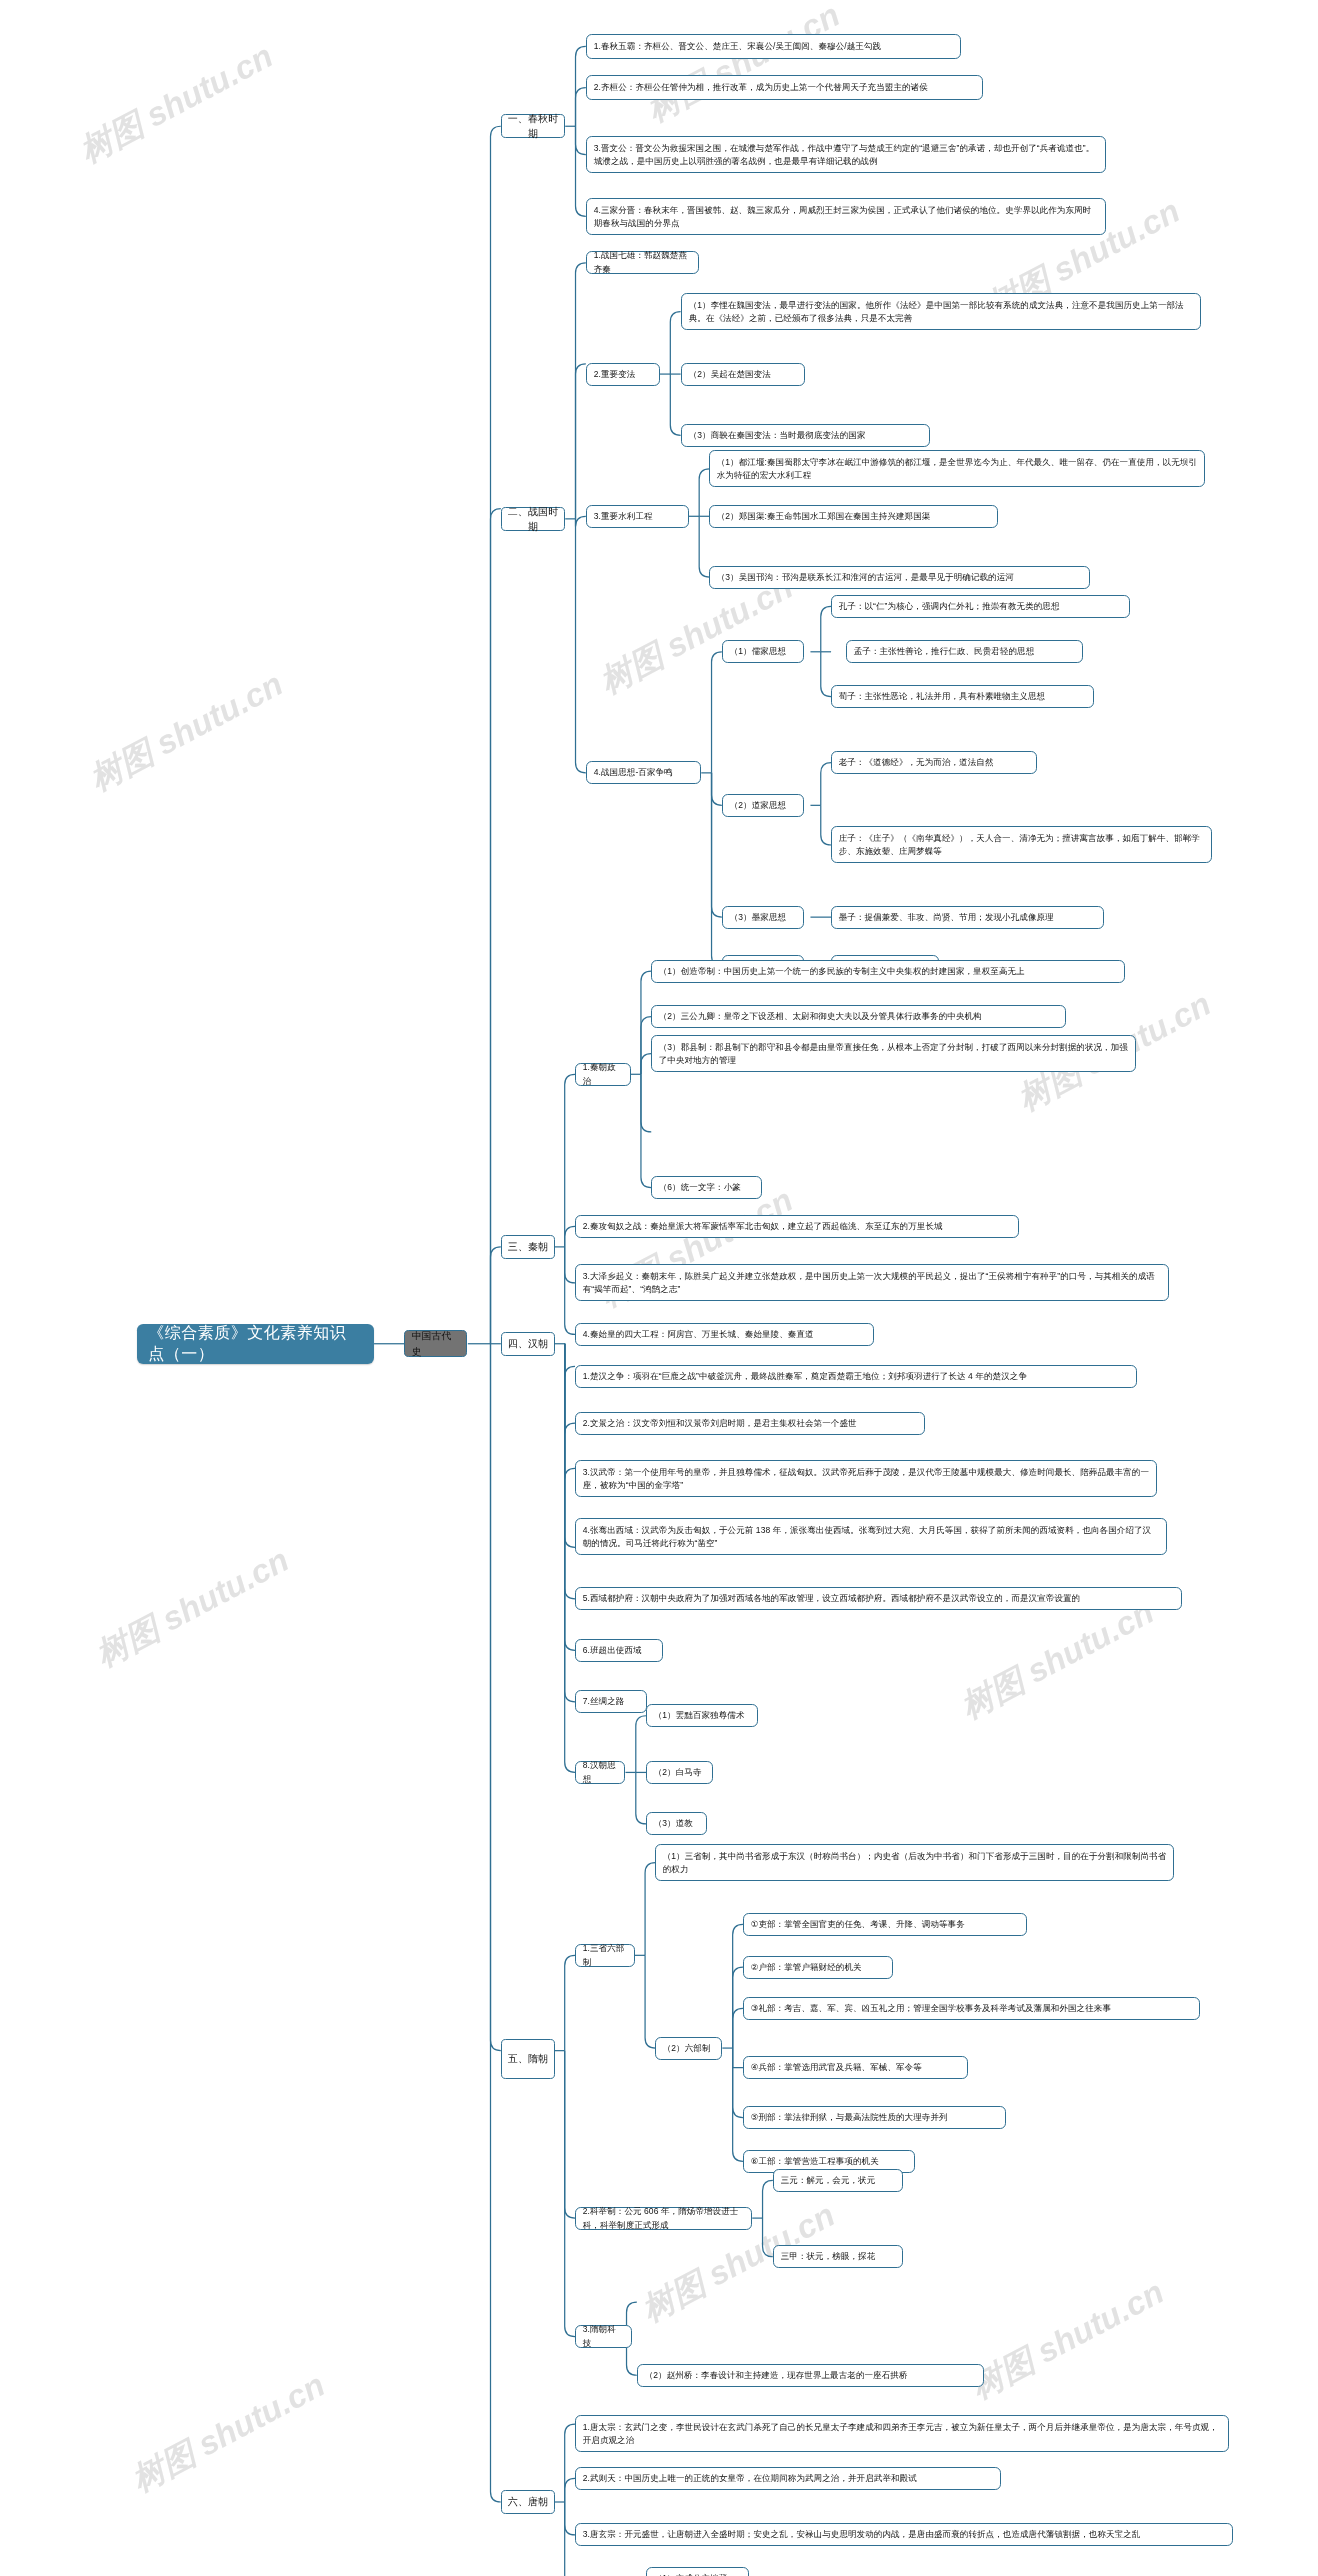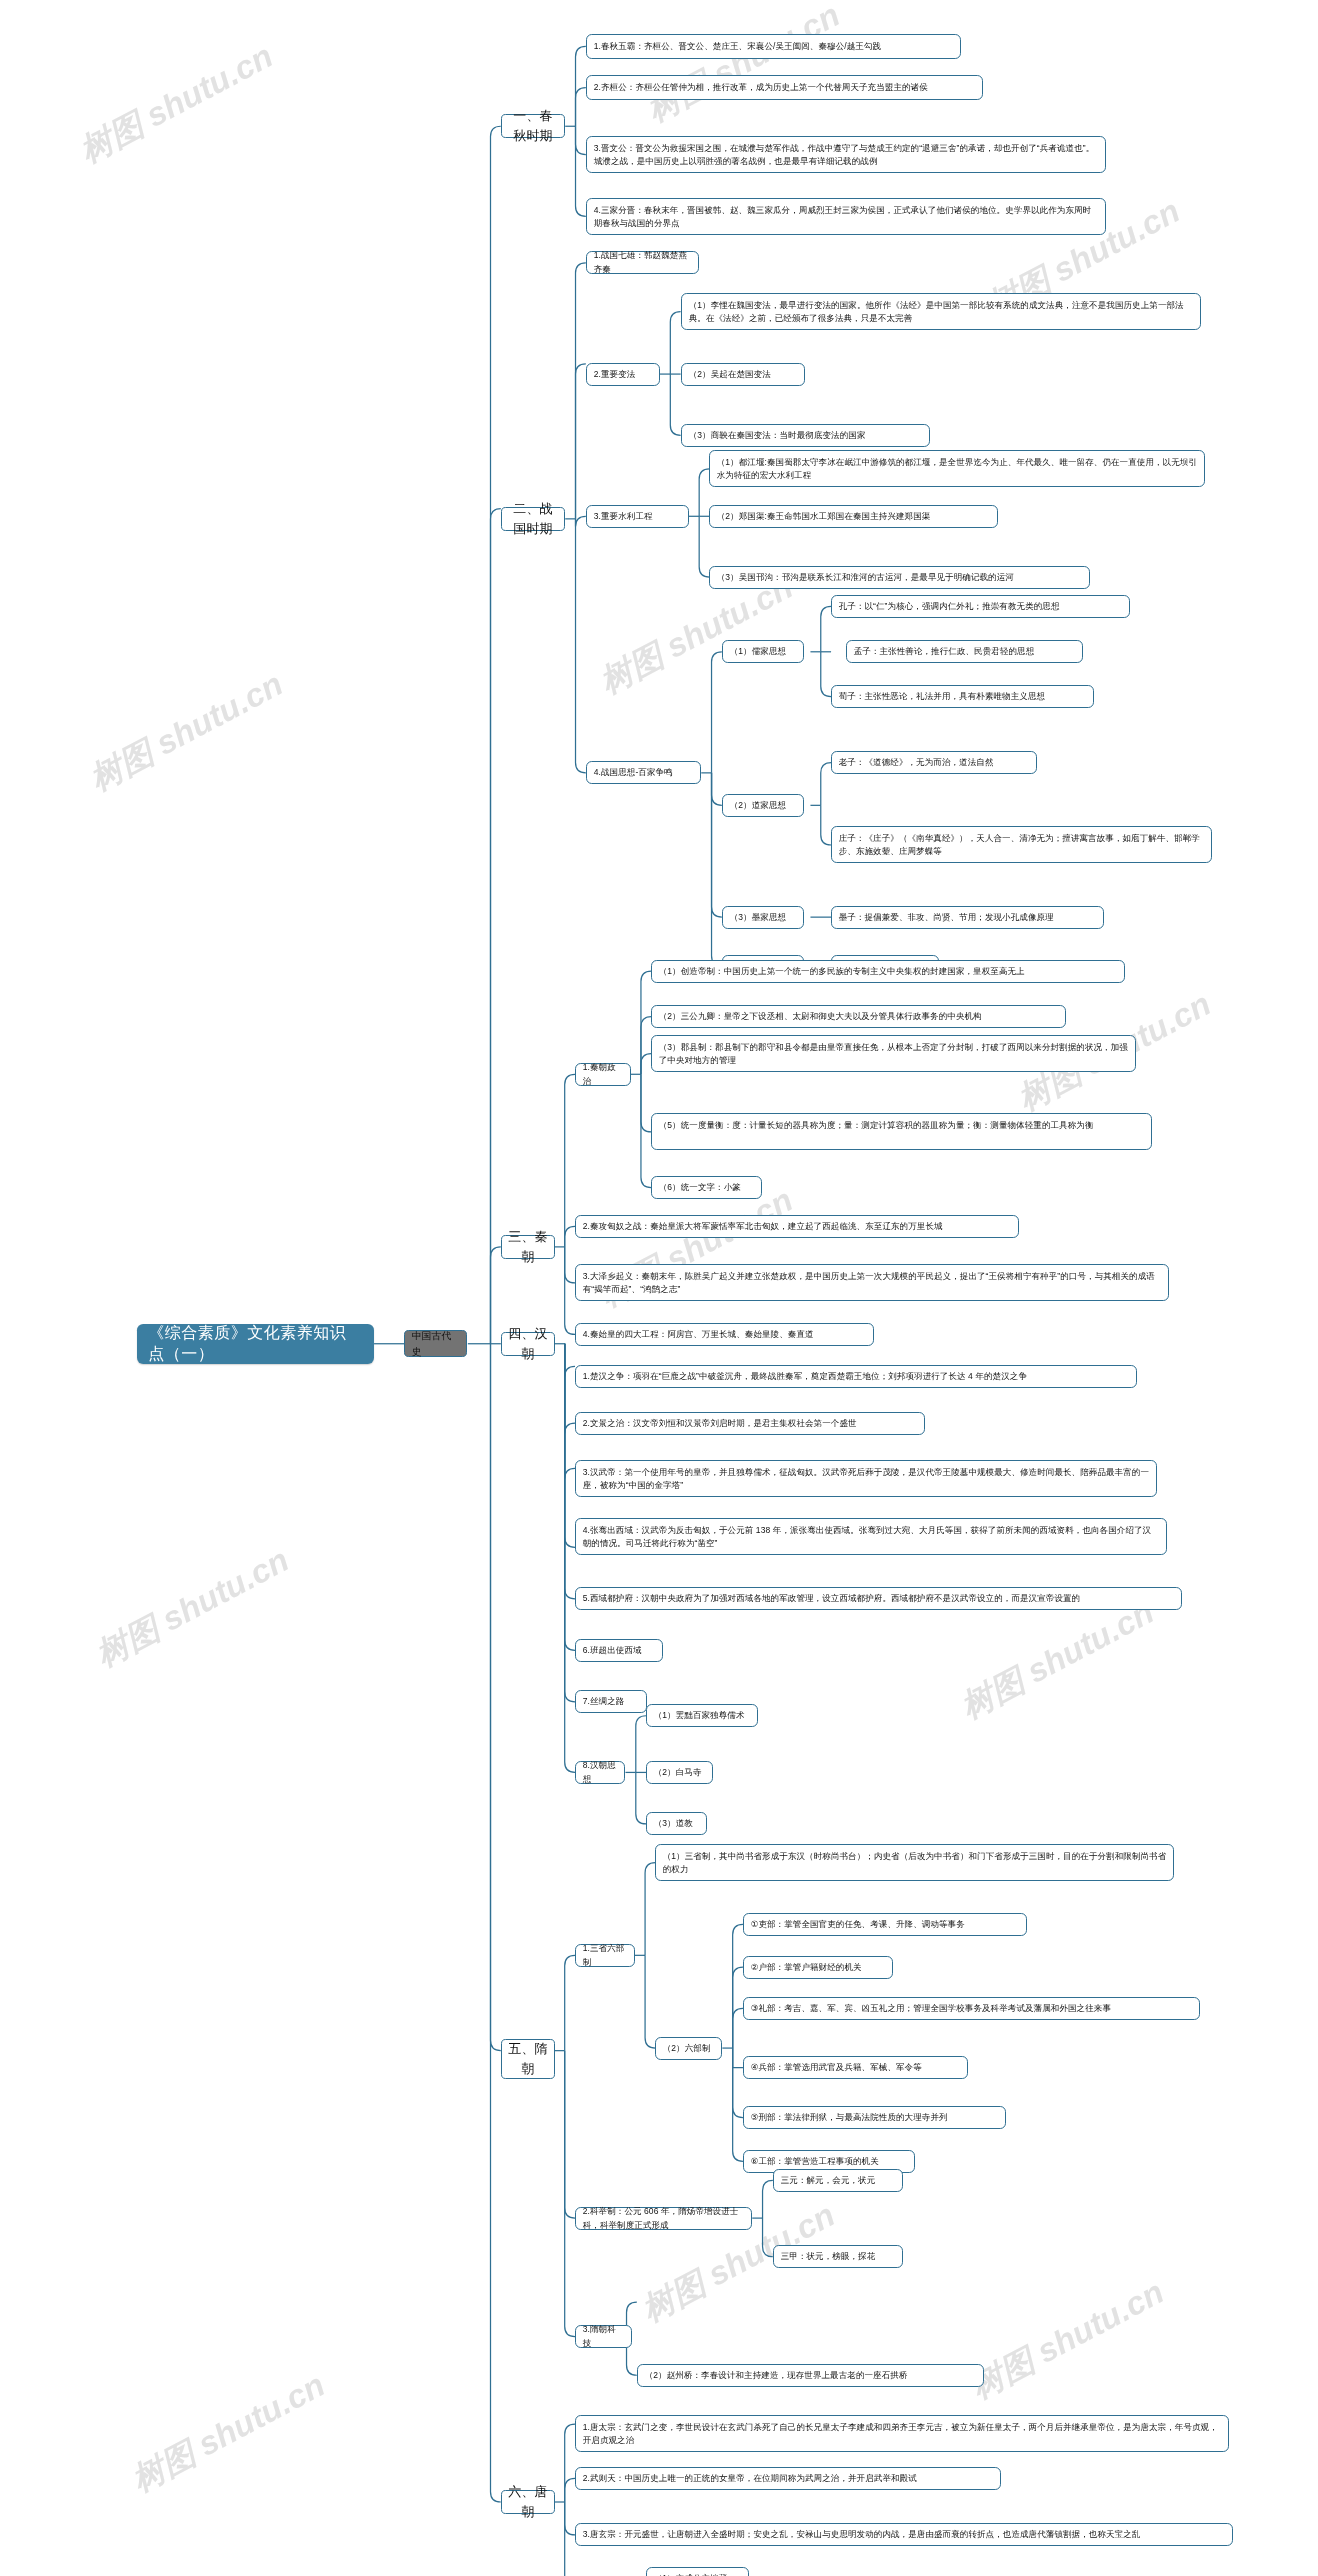--- a/index.html
+++ b/index.html
@@ -58,21 +58,21 @@
   .node.lvl1 {
     background: #737373;
     border-color: #2f6f92;
     border-radius: 4.6px;
     font-size: 9.8px;
     justify-content: center;
     font-weight: normal;
   }
   .node.lvl2 {
     border-radius: 4.6px;
-    font-size: 13px;
+    font-size: 10px;
     justify-content: center;
     padding: 4.6px 5.2px;
     text-align: center;
   }
   .node.lvl3 { border-radius: 5.7px; }
   .node.lvl4 { border-radius: 5.7px; }
   .node.wrap { display: block; }
   .root {
     position: absolute;
     z-index: 3;
@@ -260,21 +260,20 @@
   <div class="node lvl4" style="left:831px; top:906px; width:273px; height:23px;">墨子：提倡兼爱、非攻、尚贤、节用；发现小孔成像原理</div>
 
   <div class="node lvl4" style="left:722px; top:955px; width:82px; height:23px;">（4）法家思想</div>
   <div class="node lvl4" style="left:831px; top:955px; width:108px; height:23px;">韩非子：法术势结合</div>
 
   <div class="node lvl2" style="left:501px; top:1235px; width:54px; height:24px;">三、秦朝</div>
   <div class="node lvl3" style="left:575px; top:1063px; width:56px; height:23px;">1.秦朝政治</div>
   <div class="node lvl4" style="left:651px; top:960px; width:474px; height:23px;">（1）创造帝制：中国历史上第一个统一的多民族的专制主义中央集权的封建国家，皇权至高无上</div>
   <div class="node lvl4" style="left:651px; top:1005px; width:415px; height:23px;">（2）三公九卿：皇帝之下设丞相、太尉和御史大夫以及分管具体行政事务的中央机构</div>
   <div class="node lvl4 wrap" style="left:651px; top:1035px; width:485px; height:37px;">（3）郡县制：郡县制下的郡守和县令都是由皇帝直接任免，从根本上否定了分封制，打破了西周以来分封割据的状况，加强了中央对地方的管理</div>
-  <div class="node lvl4 wrap" style="left:651px; top:1113px; width:501px; height:37px;">（5）统一度量衡：度：计量长短的器具称为度；量：测定计算容积的器皿称为量；衡：测量物体轻重的工具称为衡</div>
   <div class="node lvl4" style="left:651px; top:1176px; width:111px; height:23px;">（6）统一文字：小篆</div>
   <div class="node lvl3" style="left:575px; top:1215px; width:444px; height:23px;">2.秦攻匈奴之战：秦始皇派大将军蒙恬率军北击匈奴，建立起了西起临洮、东至辽东的万里长城</div>
   <div class="node lvl3 wrap" style="left:575px; top:1264px; width:594px; height:37px;">3.大泽乡起义：秦朝末年，陈胜吴广起义并建立张楚政权，是中国历史上第一次大规模的平民起义，提出了“王侯将相宁有种乎”的口号，与其相关的成语有“揭竿而起”、“鸿鹄之志”</div>
   <div class="node lvl3" style="left:575px; top:1323px; width:299px; height:23px;">4.秦始皇的四大工程：阿房宫、万里长城、秦始皇陵、秦直道</div>
 
   <div class="node lvl2" style="left:501px; top:1332px; width:54px; height:24px;">四、汉朝</div>
   <div class="node lvl3" style="left:575px; top:1365px; width:562px; height:23px;">1.楚汉之争：项羽在“巨鹿之战”中破釜沉舟，最终战胜秦军，奠定西楚霸王地位；刘邦项羽进行了长达 4 年的楚汉之争</div>
   <div class="node lvl3" style="left:575px; top:1412px; width:350px; height:23px;">2.文景之治：汉文帝刘恒和汉景帝刘启时期，是君主集权社会第一个盛世</div>
   <div class="node lvl3 wrap" style="left:575px; top:1460px; width:582px; height:37px;">3.汉武帝：第一个使用年号的皇帝，并且独尊儒术，征战匈奴。汉武帝死后葬于茂陵，是汉代帝王陵墓中规模最大、修造时间最长、陪葬品最丰富的一座，被称为“中国的金字塔”</div>
   <div class="node lvl3 wrap" style="left:575px; top:1518px; width:592px; height:37px;">4.张骞出西域：汉武帝为反击匈奴，于公元前 138 年，派张骞出使西域。张骞到过大宛、大月氏等国，获得了前所未闻的西域资料，也向各国介绍了汉朝的情况。司马迁将此行称为“凿空”</div>

